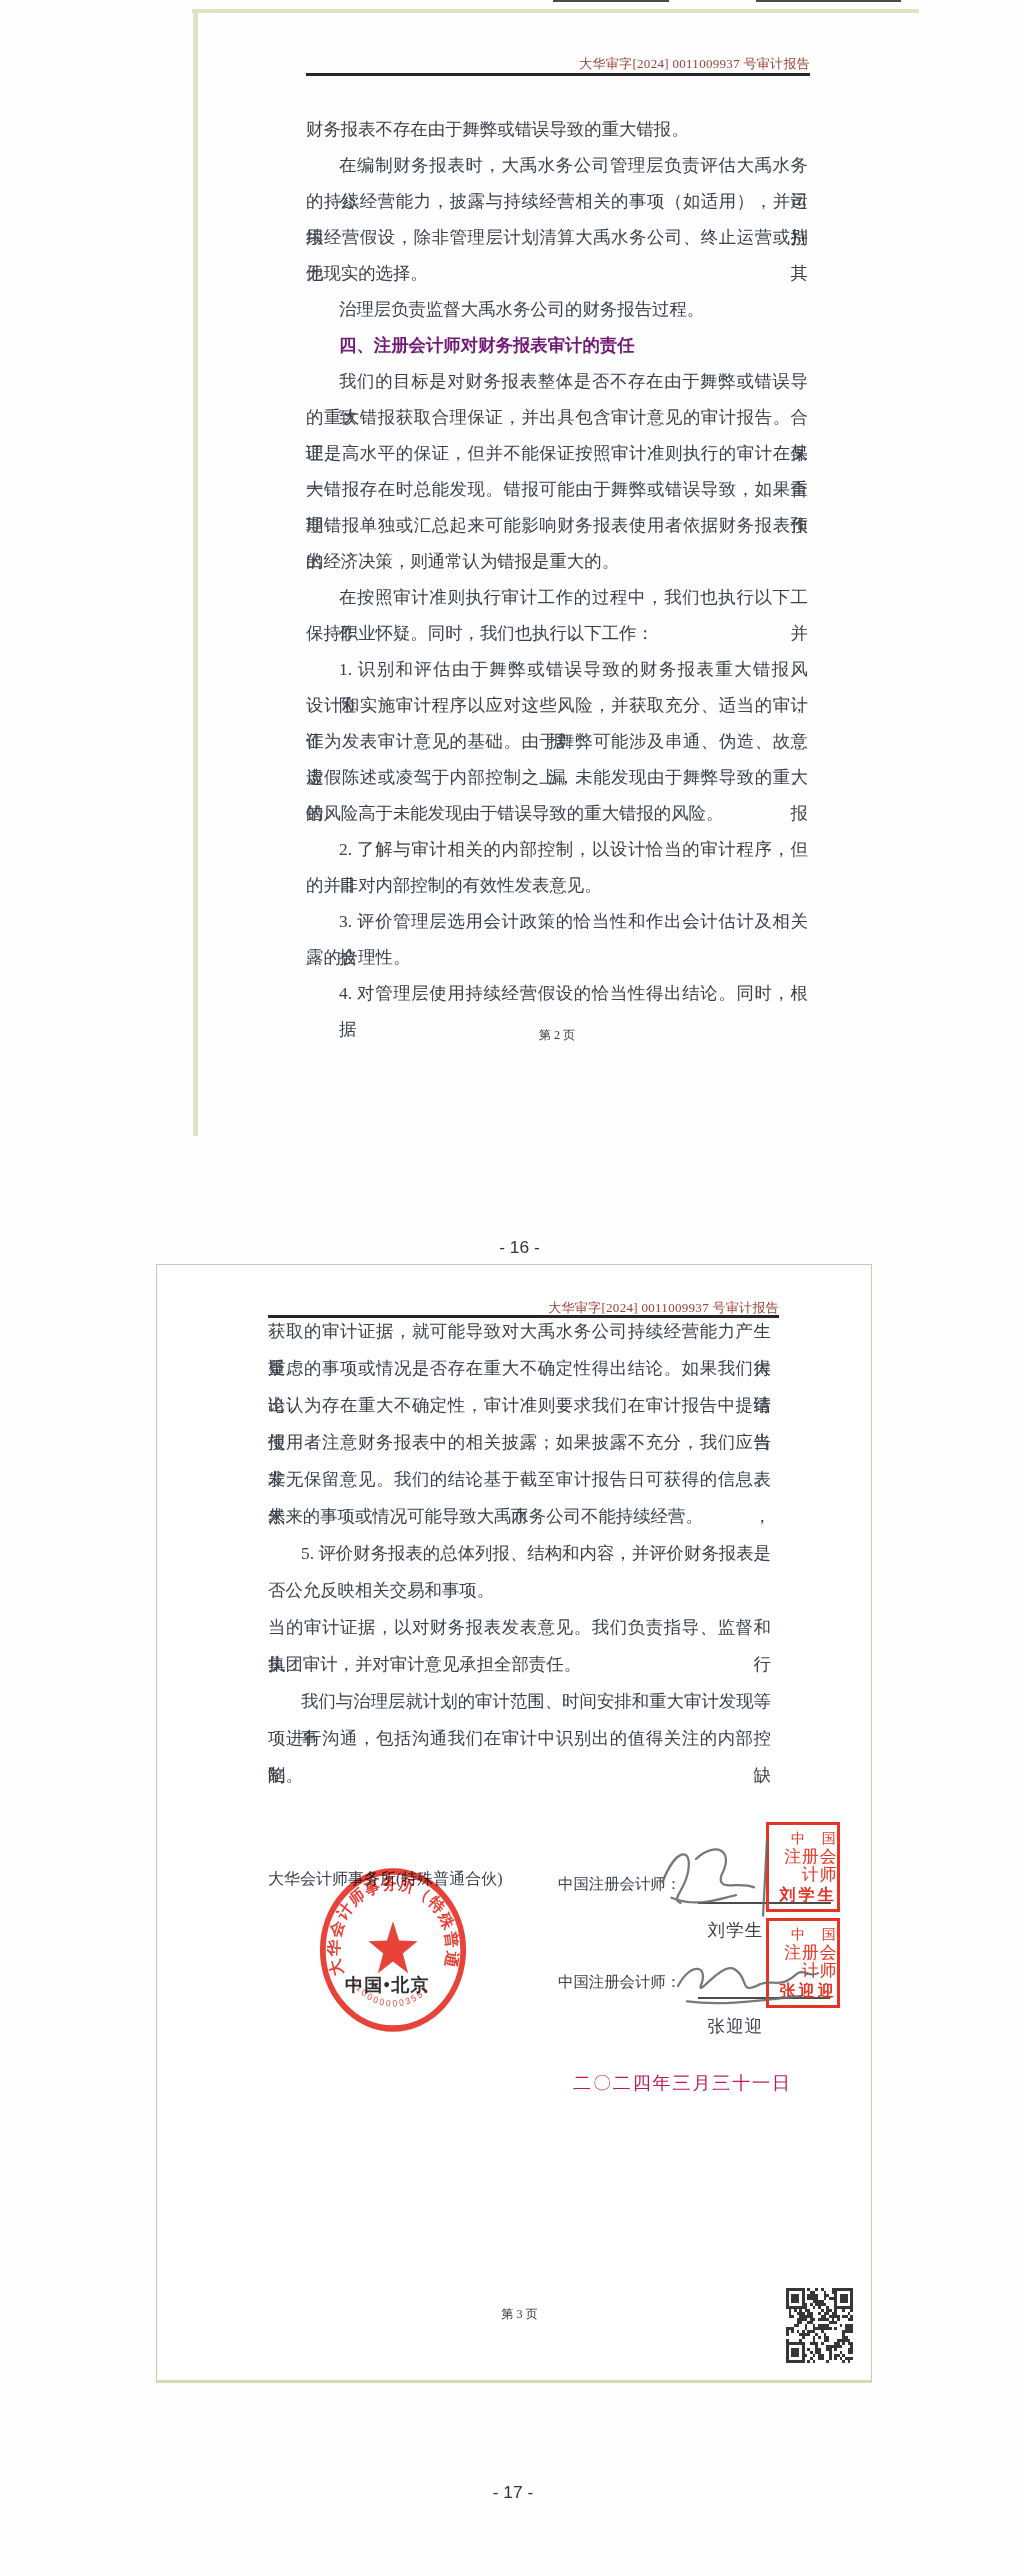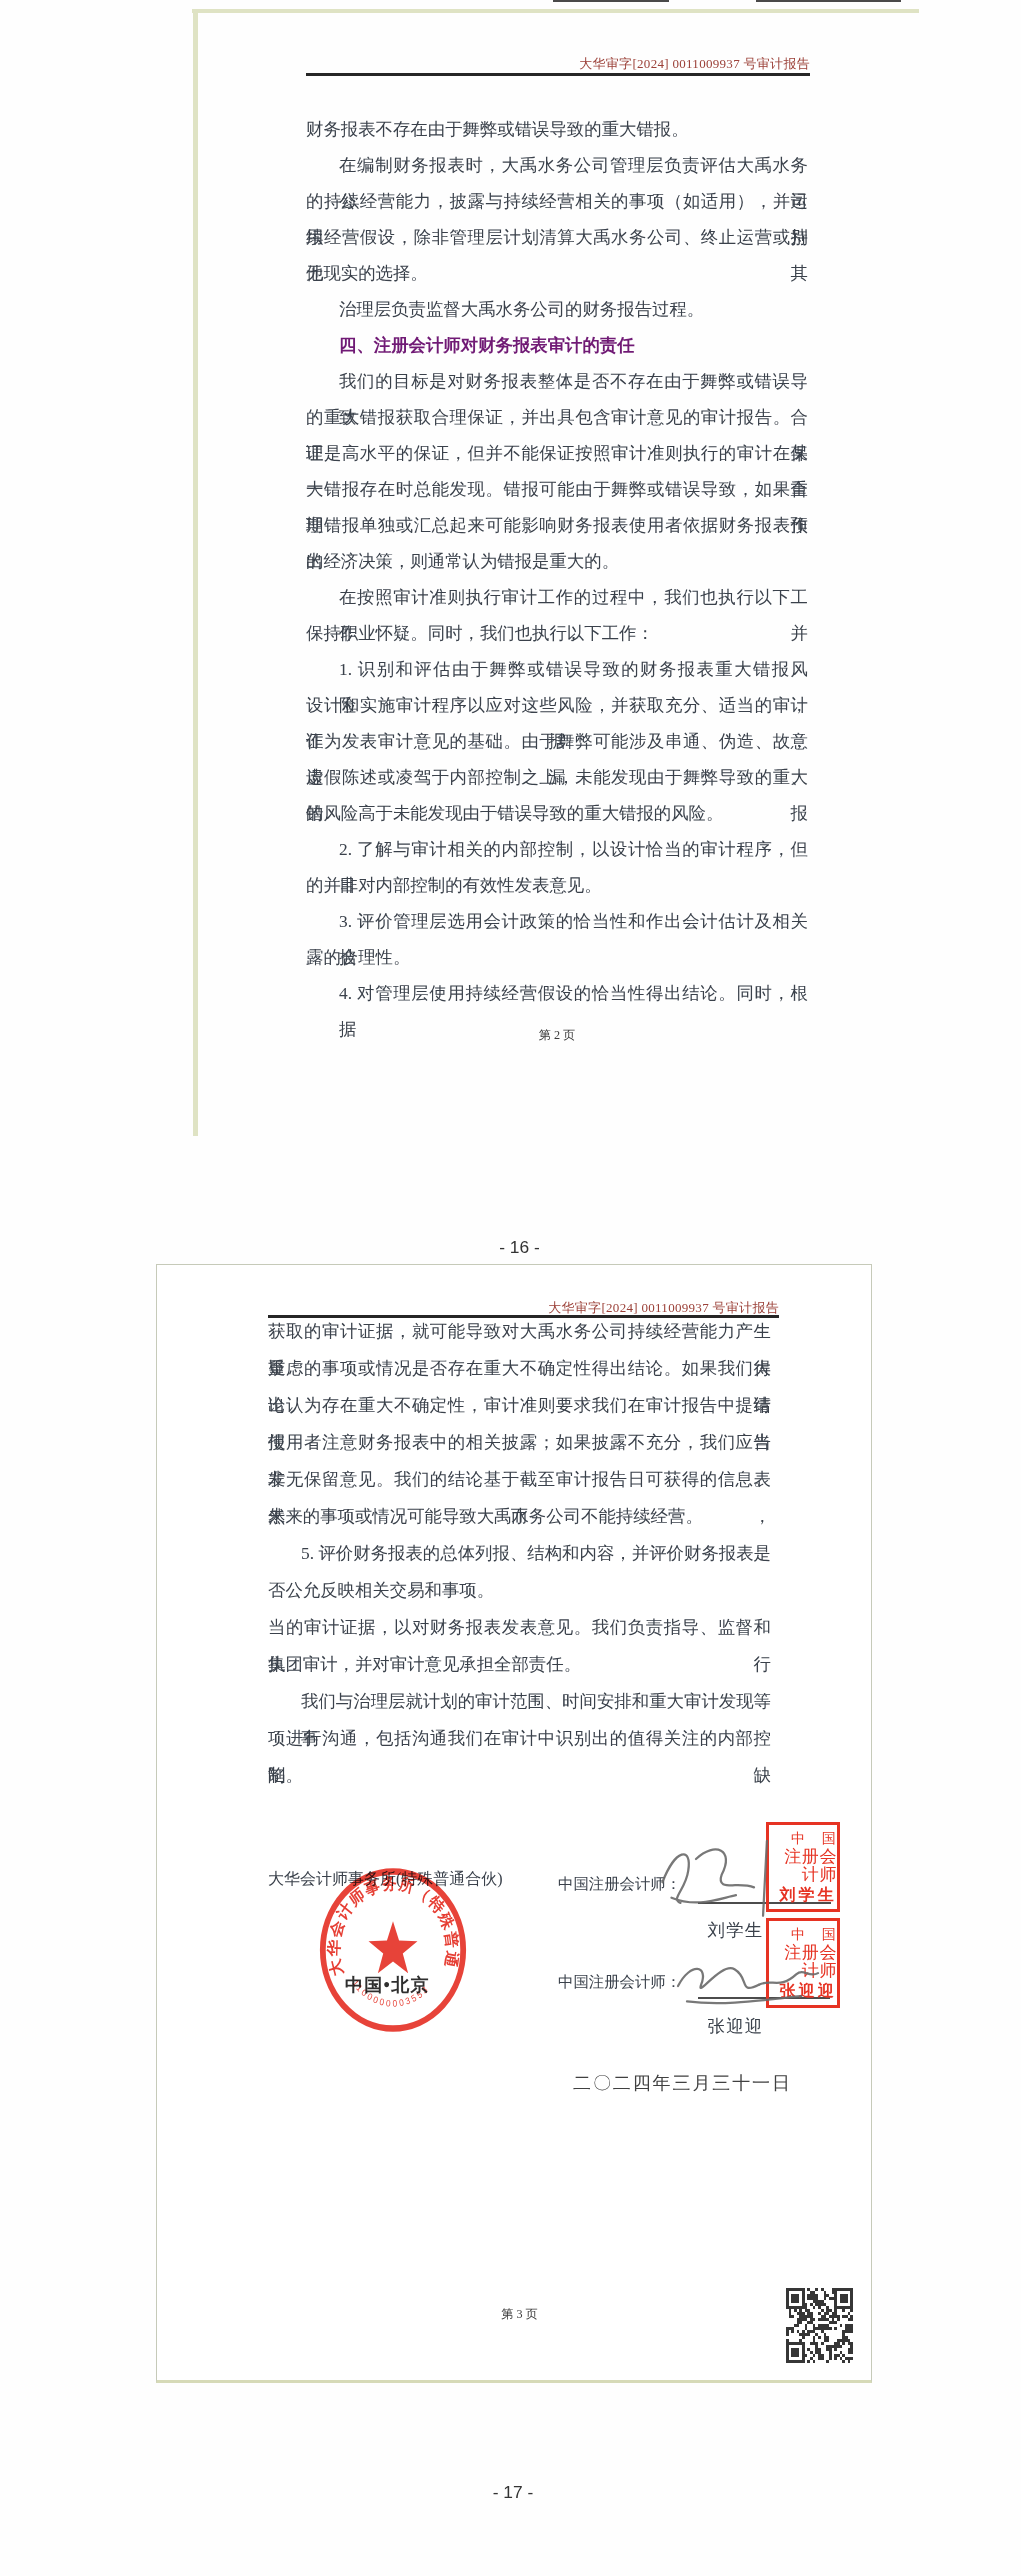--- a/index.html
+++ b/index.html
@@ -28,21 +28,21 @@
   .line.just{text-align:justify;text-align-last:justify;white-space:normal;}
   .line.bold{font-weight:bold;color:#701a75;}
 
   .pgfoot{font-size:12.2px;color:#3a3a3a;text-align:center;}
   .marker{font-family:"Liberation Sans","DejaVu Sans",sans-serif;font-size:17.4px;color:#333;text-align:center;margin-top:16px;}
 
   .sig-label{font-size:15.4px;color:#3a414b;white-space:nowrap;}
   .firm{font-size:16px;color:#3a414b;white-space:nowrap;}
   .sig-line{background:#4c4c4c;height:1.9px;}
   .sig-name{font-size:17.4px;color:#3a414b;text-align:center;letter-spacing:1.3px;}
-  .date-line{font-size:18px;color:#404040;letter-spacing:1.9px;white-space:nowrap;}
+  .date-line{font-size:18px;color:#be185d;letter-spacing:1.9px;white-space:nowrap;}
 
   .stamp{position:absolute;width:68px;border:3.2px solid #e63323;background:rgba(255,255,255,0);
          color:#e63323;text-align:right;padding:3.9px 0 2.6px 0;}
   .stamp .l1{font-size:14px;line-height:19.3px;letter-spacing:1.3px;}
   .stamp .l2{font-size:17px;line-height:18px;letter-spacing:0.6px;}
   .stamp .l3{font-size:16px;line-height:22px;letter-spacing:3.2px;font-weight:bold;
              font-family:"Liberation Serif",serif;}
 
   .loc{font-size:18px;color:#2f2f2f;font-weight:bold;letter-spacing:1.3px;white-space:nowrap;}
 

